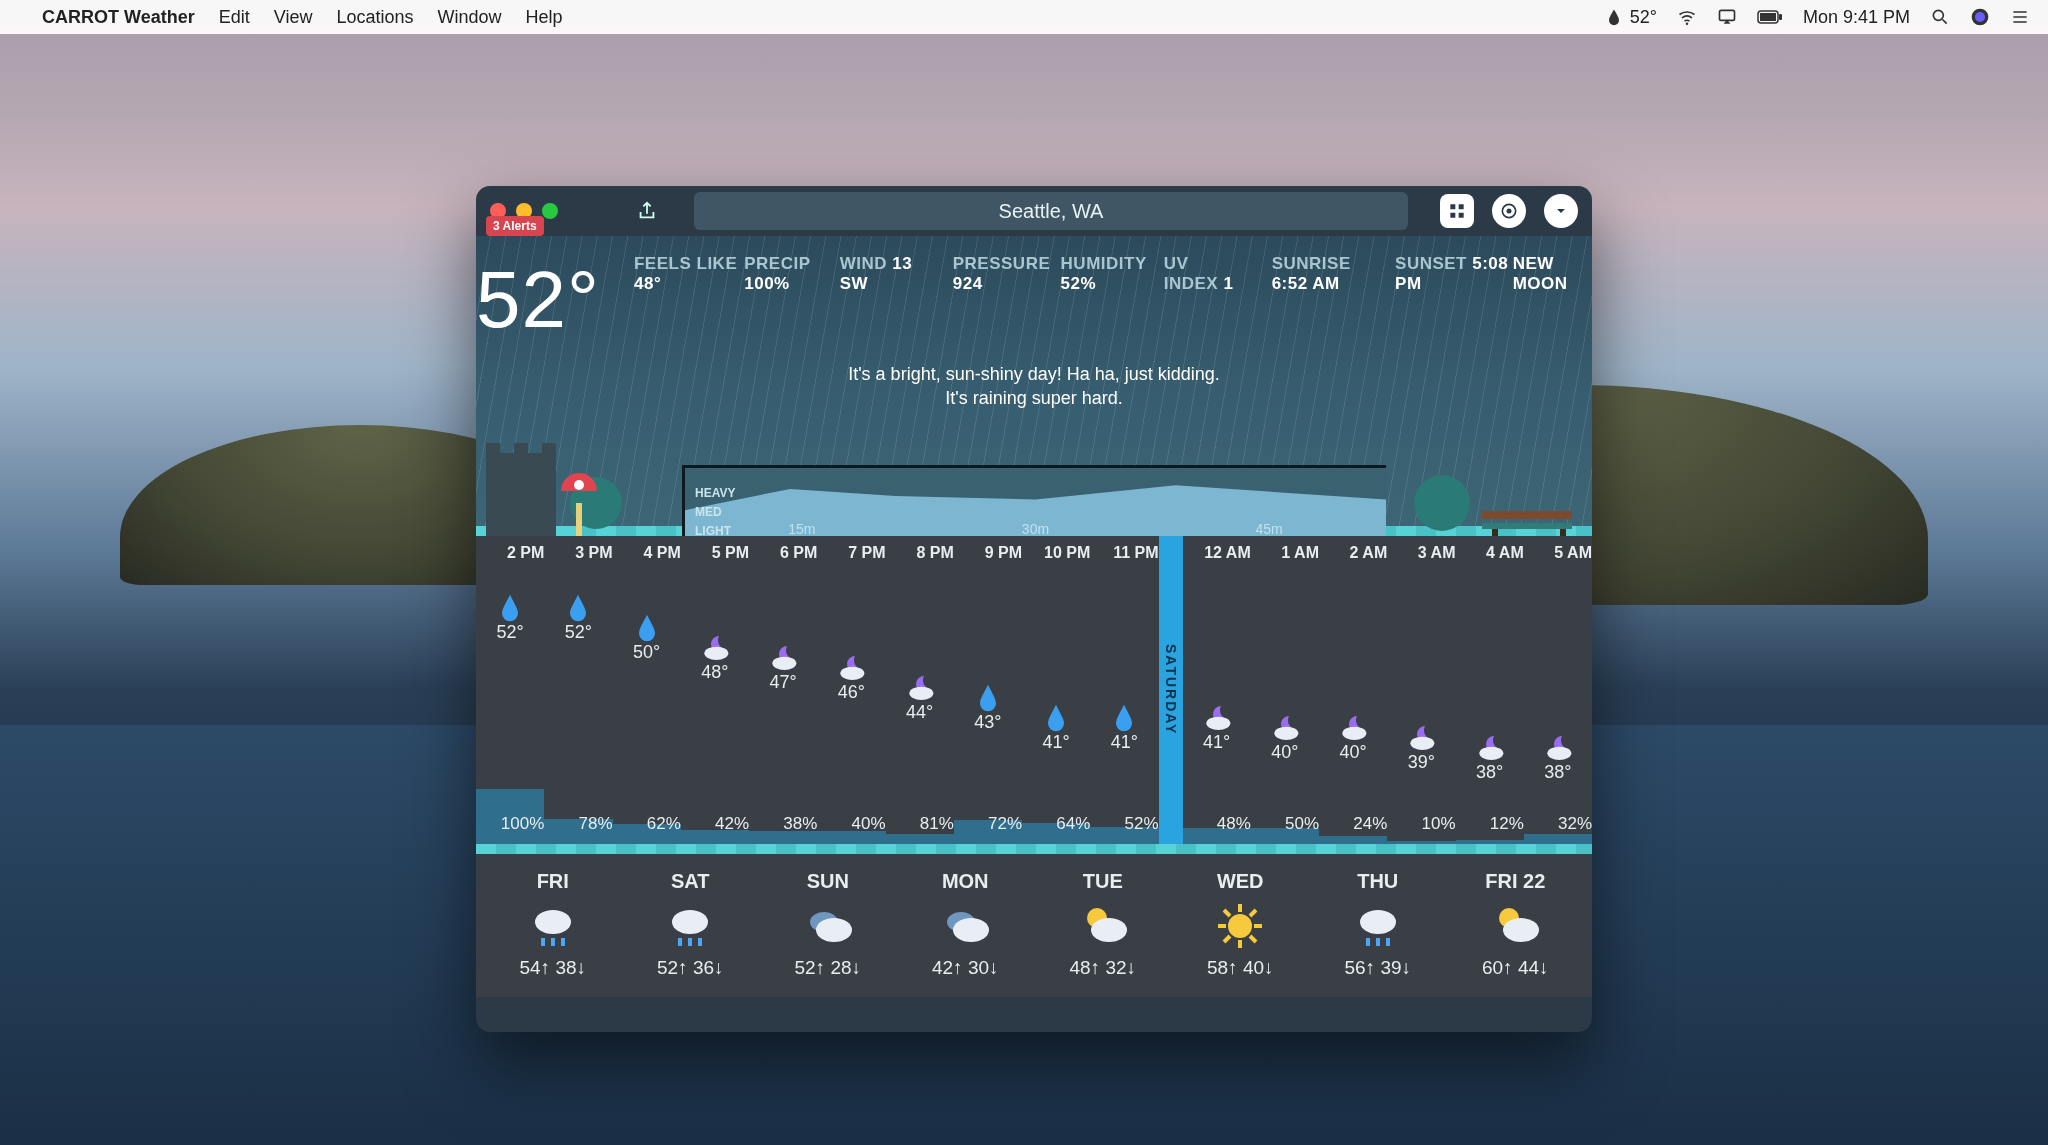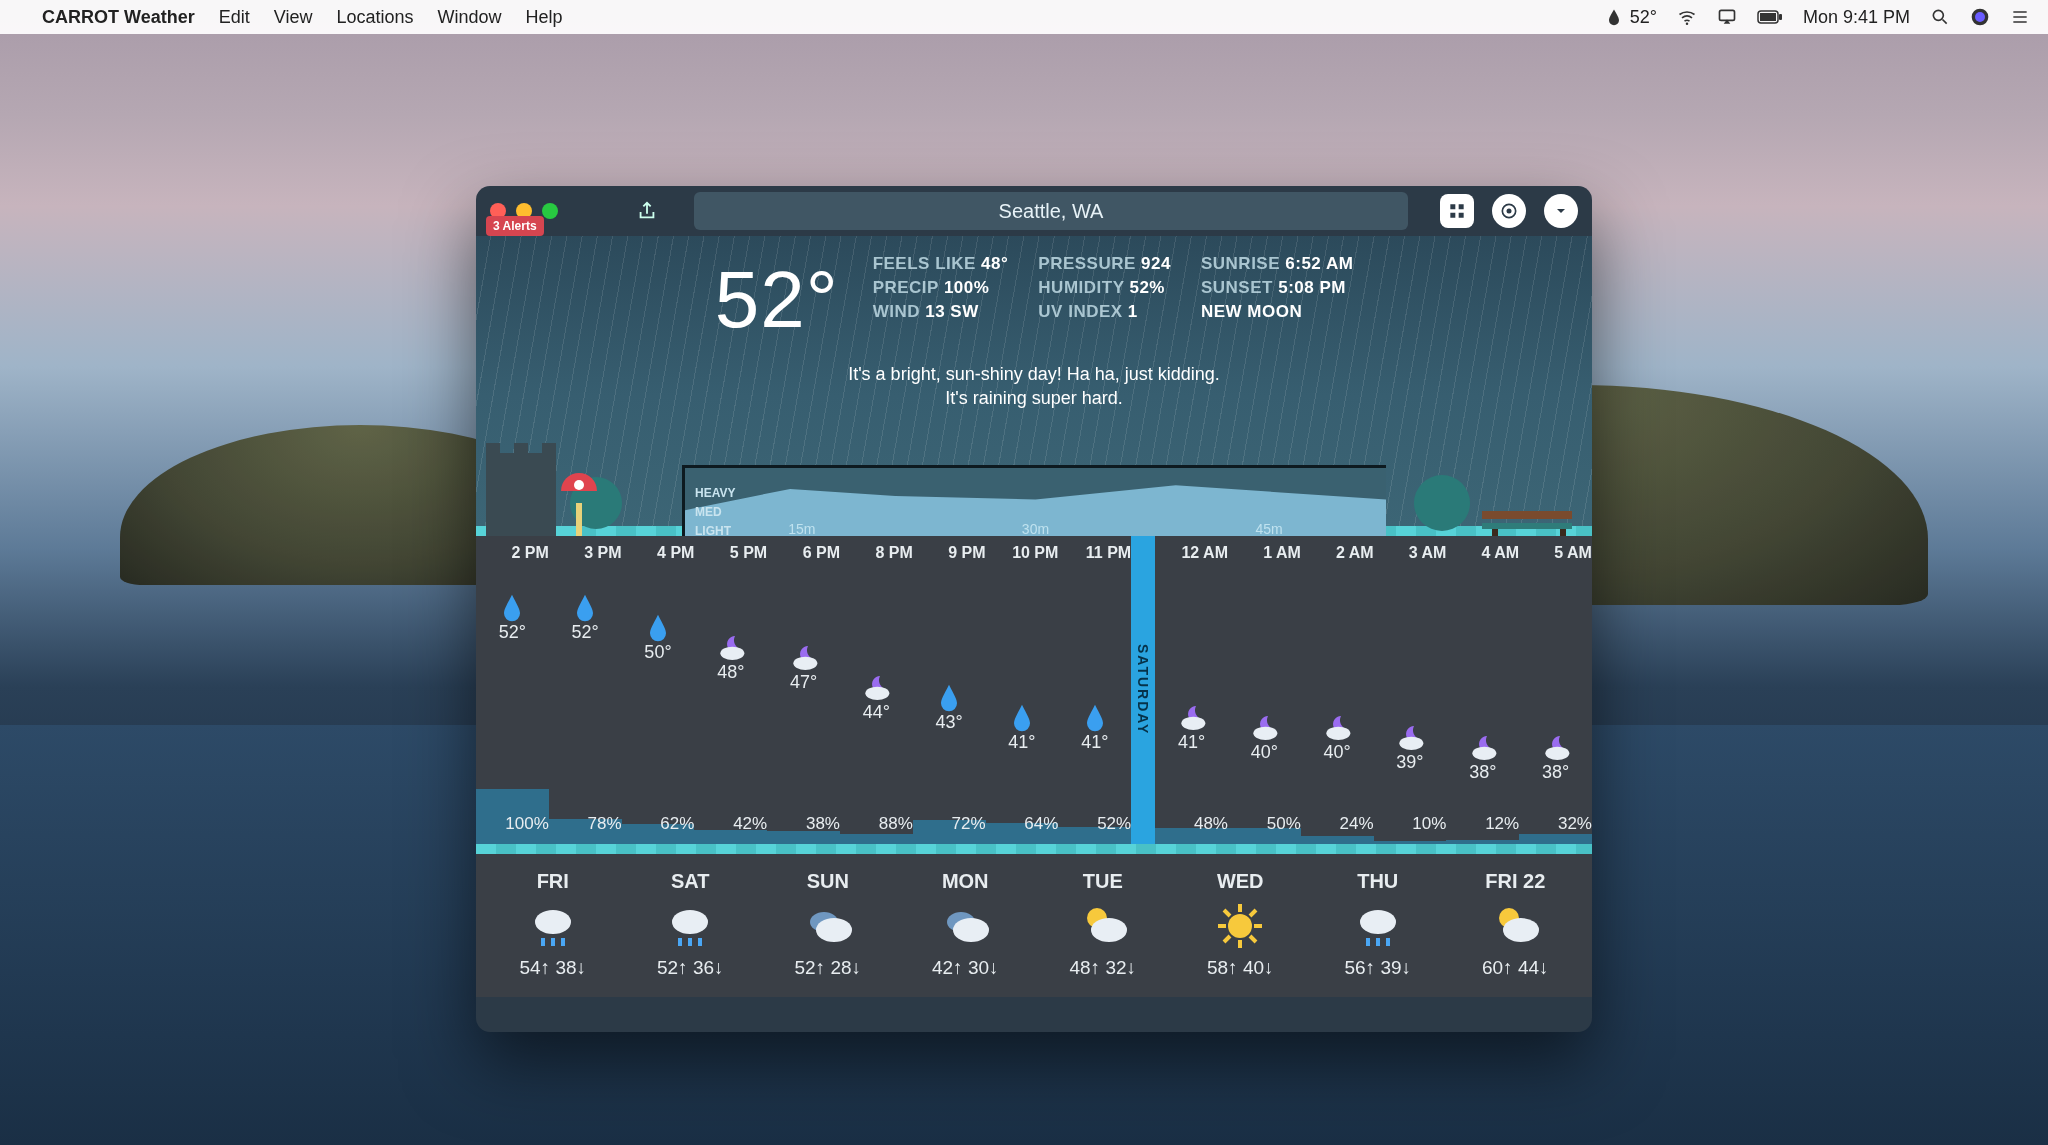--- a/index.html
+++ b/index.html
@@ -50,21 +50,21 @@
   
   .current-band {
     height:290px;
     background: linear-gradient(180deg,#2c4a5b 0%, #375e70 55%, #3c6575 100%);
     position:relative; padding-top:14px;
   }
   .rain-lines { position:absolute; inset:0; opacity:.18; background: repeating-linear-gradient(100deg, rgba(255,255,255,0) 0 14px, rgba(255,255,255,.6) 14px 15px); }
   .cur-row { display:flex; justify-content:center; gap:34px; margin-top:4px; }
   .big-temp { font-size:80px; font-weight:300; letter-spacing:1px; }
   .stats-cols { display:flex; gap:30px; font-size:17px; font-weight:600; letter-spacing:.5px; }
-  .stats-cols .col { display:flex; flex-direction:column; gap:4px; }
+  .stats-cols .col { display:flex; flex-direction:row; gap:4px; }
   .stats-cols .lbl { color:#a9c5d0; }
   .stats-cols .val { color:#fff; }
   .quote { text-align:center; font-size:18px; margin-top:16px; line-height:1.35; }
   .scene { position:relative; height:120px; margin-top:12px; }
   .precip-chart {
       position:absolute; left:206px; right:206px; bottom:4px; height:74px;
       background:#3a6170; border-top:3px solid #0d1a20; border-left:3px solid #0d1a20;
   }
   .precip-chart .area {
       position:absolute; inset:0;
@@ -329,31 +329,44 @@
               <svg width="32" height="32" viewBox="0 0 24 24">
                 <use href="#i-night-cloud"></use>
               </svg>
             </div>
       <div class="temp" style="position:absolute;left:50%;transform:translateX(-50%);top:106px">47°</div>
     </div>
     <div class="precip-bar" style="height:12.65px"></div>
     <div class="precip">38%</div>
         </div>
         <div class="hour-col">
+    <div class="lbl">7 PM</div>
+    <div style="flex:1;position:relative;width:100%;">
+      <div class="ic" style="position:absolute;left:50%;transform:translateX(-50%);top:80px">
+              <svg width="32" height="32" viewBox="0 0 24 24">
+                <use href="#i-night-cloud"></use>
+              </svg>
+            </div>
+      <div class="temp" style="position:absolute;left:50%;transform:translateX(-50%);top:116px">46°</div>
+    </div>
+    <div class="precip-bar" style="height:13.200000000000001px"></div>
+    <div class="precip">40%</div>
+        </div>
+        <div class="hour-col">
     <div class="lbl">8 PM</div>
     <div style="flex:1;position:relative;width:100%;">
       <div class="ic" style="position:absolute;left:50%;transform:translateX(-50%);top:100px">
               <svg width="32" height="32" viewBox="0 0 24 24">
                 <use href="#i-night-cloud"></use>
               </svg>
             </div>
       <div class="temp" style="position:absolute;left:50%;transform:translateX(-50%);top:136px">44°</div>
     </div>
     <div class="precip-bar" style="height:10.450000000000001px"></div>
-    <div class="precip">88%</div>
+    <div class="precip">81%</div>
         </div>
         <div class="hour-col">
     <div class="lbl">9 PM</div>
     <div style="flex:1;position:relative;width:100%;">
       <div class="ic" style="position:absolute;left:50%;transform:translateX(-50%);top:110px">
               <svg width="32" height="32" viewBox="0 0 24 24">
                 <use href="#i-drop"></use>
               </svg>
             </div>
       <div class="temp" style="position:absolute;left:50%;transform:translateX(-50%);top:146px">43°</div>

